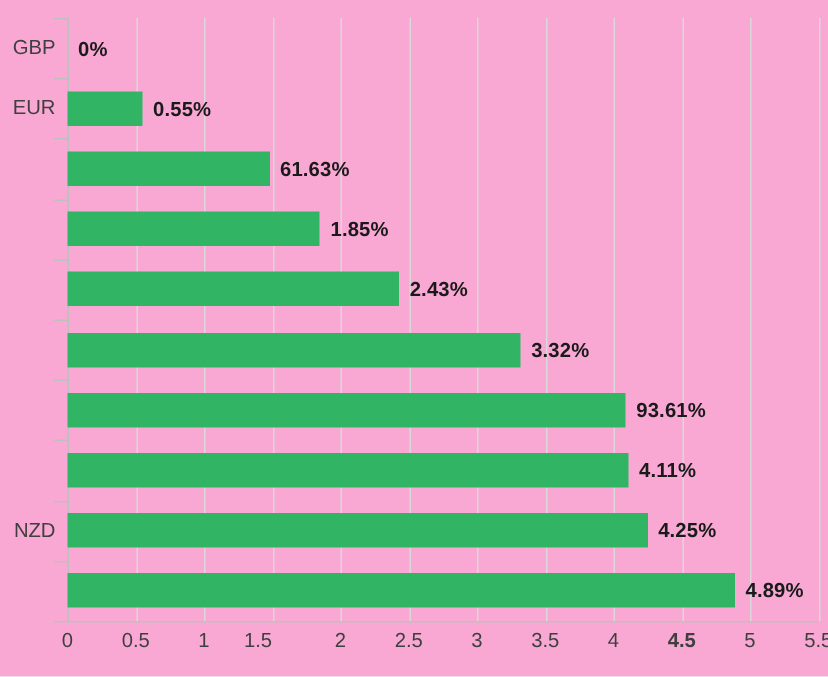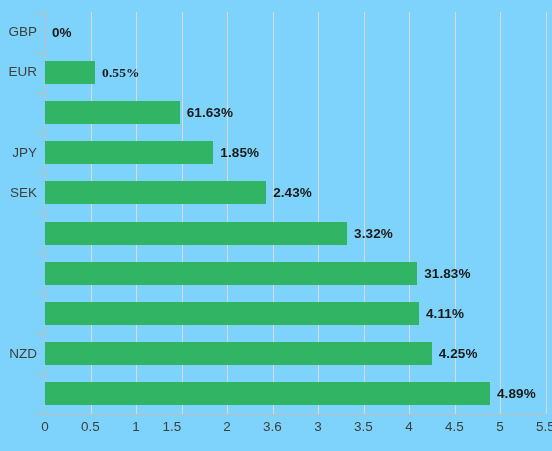--- a/index.html
+++ b/index.html
@@ -7,21 +7,21 @@
     padding: 0;
     background: #ffffff;
   }
   body {
     font-family: "Liberation Sans", sans-serif;
   }
   #chart-root {
     position: relative;
     width: 552px;
     height: 451px;
-    background: #7dd3fc;
+    background: #f9a8d4;
     overflow: hidden;
   }
 
   
   #plot-area {
     position: absolute;
     left: 45px;
     top: 12px;
     width: 500px;
     height: 402px;
@@ -134,22 +134,20 @@
   }
 </style>
 </head>
 <body>
 
 <div id="chart-root">
 
   <div id="cat-labels">
       <div class="cat-label" style="top: 0px;">GBP</div>
       <div class="cat-label" style="top: 40.2px;">EUR</div>
-      <div class="cat-label" style="top: 120.6px;">JPY</div>
-      <div class="cat-label" style="top: 160.8px;">SEK</div>
       <div class="cat-label" style="top: 321.6px;">NZD</div>
     </div>
 
   <div id="plot-area">
     <div id="gridlines">
         <div class="gridline axis-zero" style="left: 0px;"></div>
         <div class="gridline" style="left: 45.5px;"></div>
         <div class="gridline" style="left: 91px;"></div>
         <div class="gridline" style="left: 136.5px;"></div>
         <div class="gridline" style="left: 182px;"></div>
@@ -161,41 +159,41 @@
         <div class="gridline" style="left: 455px;"></div>
         <div class="gridline" style="left: 500.5px;"></div>
       </div>
     <div id="bars">
         <div class="bar-row" style="top: 0px;">
           <div class="bar zero-bar" style="width: 0px;"></div>
           <div class="bar-label" style="left: 7px;">0%</div>
         </div>
         <div class="bar-row" style="top: 40.2px;">
           <div class="bar" style="width: 50.05px;"></div>
-          <div class="bar-label" style="left: 57.05px; font-family: Liberation Serif, serif;">0.55%</div>
+          <div class="bar-label" style="left: 57.05px;">0.55%</div>
         </div>
         <div class="bar-row" style="top: 80.4px;">
           <div class="bar" style="width: 134.68px;"></div>
           <div class="bar-label" style="left: 141.68px;">61.63%</div>
         </div>
         <div class="bar-row" style="top: 120.6px;">
           <div class="bar" style="width: 168.35px;"></div>
           <div class="bar-label" style="left: 175.35px;">1.85%</div>
         </div>
         <div class="bar-row" style="top: 160.8px;">
           <div class="bar" style="width: 221.13px;"></div>
           <div class="bar-label" style="left: 228.13px;">2.43%</div>
         </div>
         <div class="bar-row" style="top: 201px;">
           <div class="bar" style="width: 302.12px;"></div>
           <div class="bar-label" style="left: 309.12px;">3.32%</div>
         </div>
         <div class="bar-row" style="top: 241.2px;">
           <div class="bar" style="width: 372.19px;"></div>
-          <div class="bar-label" style="left: 379.19px;">31.83%</div>
+          <div class="bar-label" style="left: 379.19px;">93.61%</div>
         </div>
         <div class="bar-row" style="top: 281.4px;">
           <div class="bar" style="width: 374.01px;"></div>
           <div class="bar-label" style="left: 381.01px;">4.11%</div>
         </div>
         <div class="bar-row" style="top: 321.6px;">
           <div class="bar" style="width: 386.75px;"></div>
           <div class="bar-label" style="left: 393.75px; text-align: center;">4.25%</div>
         </div>
         <div class="bar-row" style="top: 361.8px;">
@@ -220,22 +218,22 @@
     </div>
 
   <div id="axis-bottom"></div>
 
   <div id="x-labels">
       <div class="x-label" style="left: 45px;">0</div>
       <div class="x-label" style="left: 90.5px;">0.5</div>
       <div class="x-label" style="left: 136px;">1</div>
       <div class="x-label" style="left: 172px;">1.5</div>
       <div class="x-label" style="left: 227px;">2</div>
-      <div class="x-label" style="left: 272.5px;">3.6</div>
+      <div class="x-label" style="left: 272.5px;">2.5</div>
       <div class="x-label" style="left: 318px;">3</div>
       <div class="x-label" style="left: 363.5px;">3.5</div>
       <div class="x-label" style="left: 409px;">4</div>
-      <div class="x-label" style="left: 454.5px;">4.5</div>
+      <div class="x-label" style="left: 454.5px; font-weight: bold;">4.5</div>
       <div class="x-label" style="left: 500px;">5</div>
       <div class="x-label" style="left: 545.5px;">5.5</div>
     </div>
 
 </div>
 
 </body></html>

